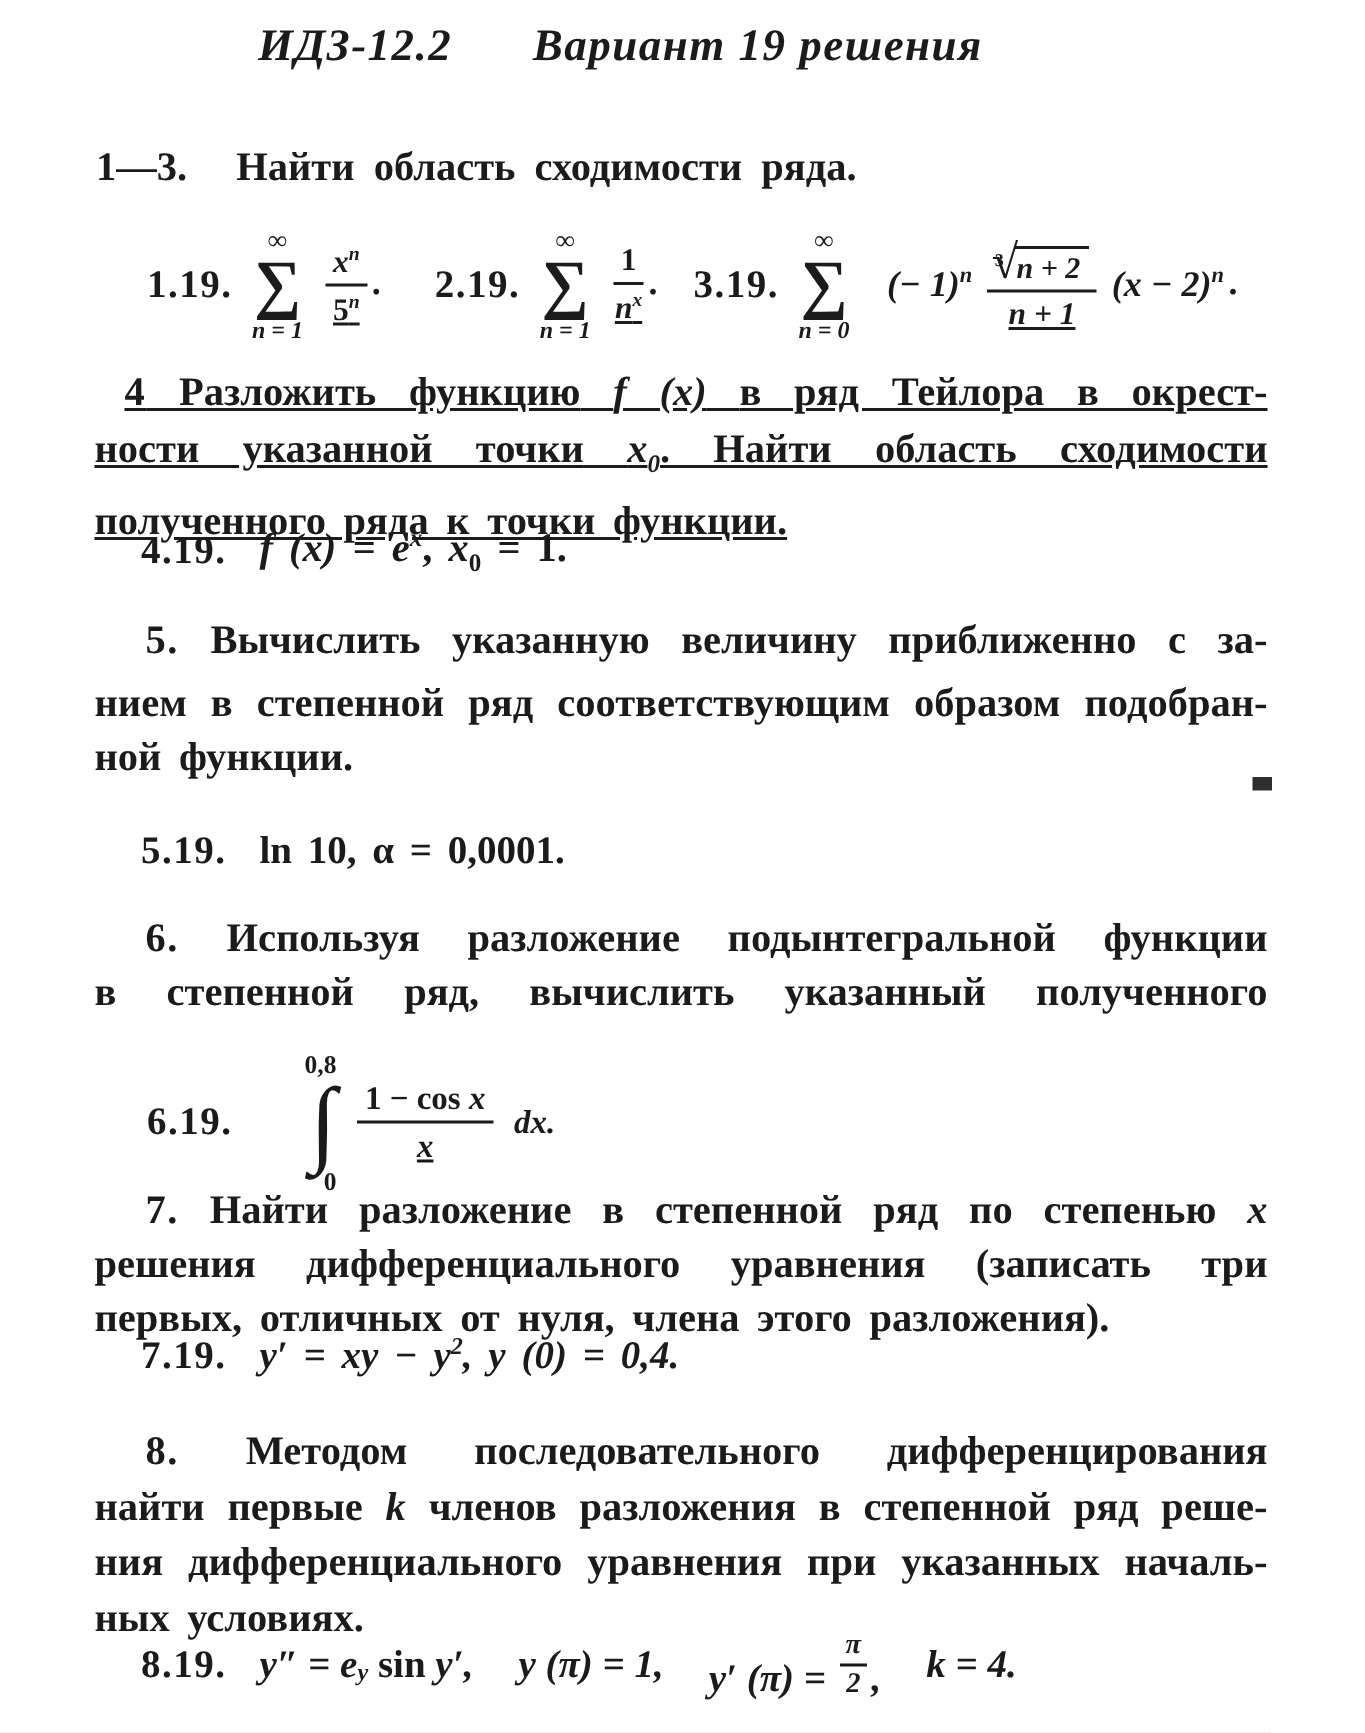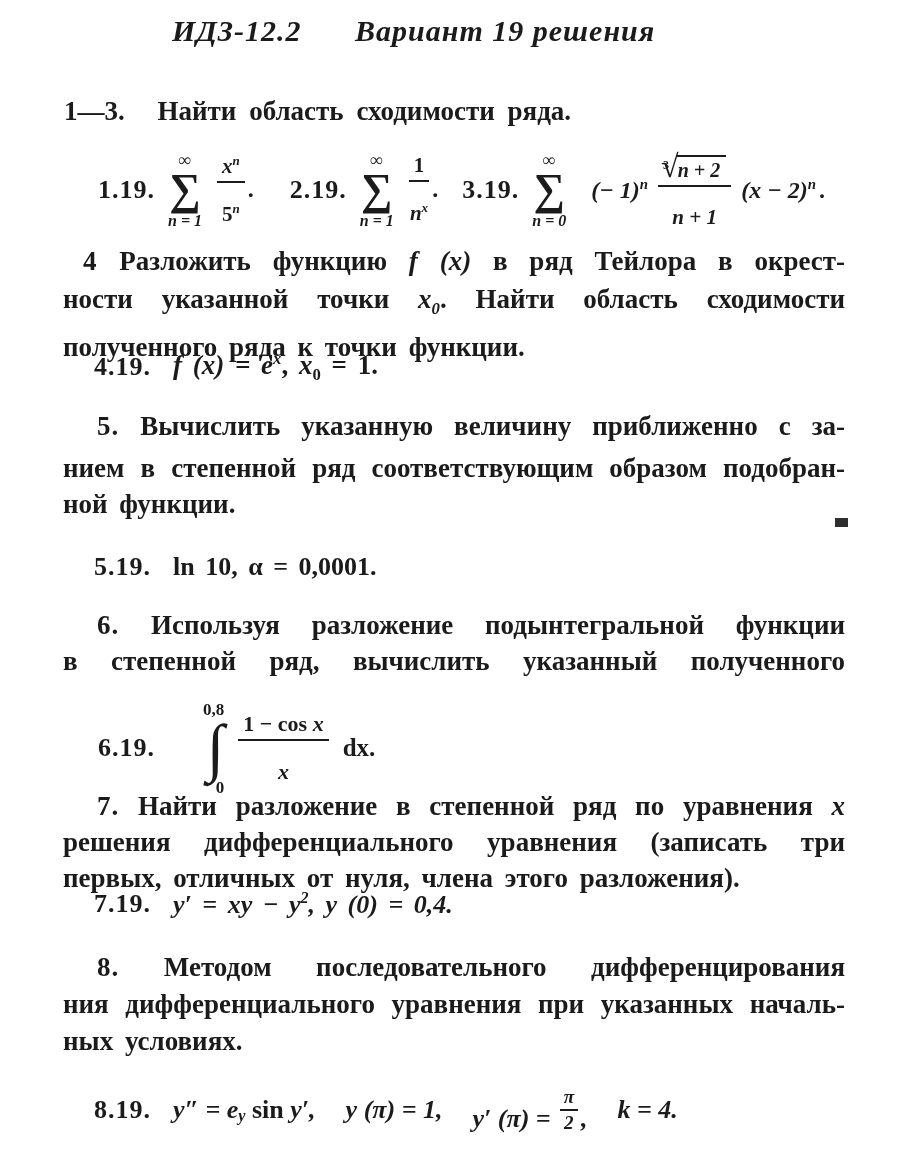--- a/index.html
+++ b/index.html
@@ -23,21 +23,21 @@
   .g2{margin-left:36px;}
   .g3{margin-left:24px;}
   .flabel{font-size:26px;letter-spacing:1px;}
   .sum{display:inline-flex;flex-direction:column;align-items:center;line-height:1;margin:0 15px 0 13px;}
   .sum .inf{font-size:18px;line-height:1;}
   .sum .sigma{font-size:44px;line-height:.95;}
   .sum .lim{font-size:16px;font-style:italic;margin-top:3px;white-space:nowrap;}
   .fracline{display:inline-flex;align-items:center;}
   .frac{display:inline-flex;flex-direction:column;align-items:center;font-size:21px;line-height:1.2;}
   .frac .num{display:block;padding:0 5px 2px;border-bottom:2.5px solid #1b1b1b;white-space:nowrap;}
-  .frac .den{display:block;padding-top:18px;white-space:nowrap;}
+  .frac .den{display:block;padding-top:2px;white-space:nowrap;text-decoration:underline;}
   .per{font-size:24px;margin-left:3px;}
   sup{font-size:.62em;}
   sub{font-size:.62em;}
   .mexp{font-size:24px;margin-left:10px;white-space:nowrap;}
   .bigfrac{margin-left:10px;}
   .rootnum{display:inline-flex;align-items:flex-end;}
   .ridx{font-size:12px;margin-right:-8px;margin-bottom:14px;position:relative;z-index:1;}
   .rsign{font-size:32px;line-height:1;font-weight:400;}
   .rbar{border-top:2.5px solid #1b1b1b;padding:2px 6px 0 2px;margin-left:-3px;font-size:20px;}
 
@@ -55,21 +55,21 @@
   .imath{word-spacing:4px;}
   .g{margin-left:30px;}
   .seg{display:inline-flex;align-items:flex-end;}
 
   
   .intwrap{display:inline-flex;flex-direction:column;align-items:flex-end;line-height:1;margin:0 14px 0 26px;}
   .ulim{font-size:17px;margin-bottom:1px;}
   .isign{font-size:64px;font-weight:400;line-height:.92;}
   .llim{font-size:17px;margin-top:1px;}
   .frac6{font-size:22px;}
-  .dx{font-size:25px;margin-left:14px;}
+  .dx{font-style:italic;font-size:22px;margin-left:14px;}
 
   
   .sfrac{display:inline-flex;flex-direction:column;align-items:center;font-size:19px;line-height:1.15;margin:0 3px 0 9px;}
   .sfrac .num{display:block;padding:0 4px 1px;border-bottom:2px solid #1b1b1b;}
   .sfrac .den{display:block;padding-top:1px;}
 
   .sq{position:absolute;left:835px;top:518px;width:13px;height:9px;background:#2e2e2e;}
 </style>
 </head>
 <body>
@@ -130,21 +130,21 @@
       <span class="mexp it"><span>(− 1)</span><sup>n</sup></span>
       <span class="frac bigfrac">
         <span class="num rootnum"><sup class="ridx">3</sup><span class="rsign">√</span><span class="rbar it">n + 2</span></span>
         <span class="den it">n + 1</span>
       </span>
       <span class="mexp it"><span>(x − 2)</span><sup>n</sup></span>
         <span class="per">.</span>
     </div>
   </div>
 
-  <div class="para" style="top:242px;line-height:38px;">
+  <div class="para" style="top:242px;line-height:38px;text-decoration:underline;">
     <div class="jl ind1">
       <span class="pnum">4</span>
       <span>Разложить функцию</span>
       <span class="it">f (x)</span>
       <span>в ряд Тейлора в окрест-</span>
     </div>
     <div class="jl">
       <span>ности указанной точки</span>
       <span class="it"><span>x</span><sub>0</sub></span><span>. Найти область сходимости</span>
     </div>
@@ -193,36 +193,41 @@
     <span class="frac frac6">
       <span class="num"><span>1 − cos</span> <span class="it">x</span></span>
       <span class="den it">x</span>
     </span>
     <span class="dx">dx.</span>
   </div>
 
   <div class="para" style="top:788px;line-height:36px;">
     <div class="jl ind2">
       <span class="pnum">7.</span>
-      <span>Найти разложение в степенной ряд по уравнения</span>
+      <span>Найти разложение в степенной ряд по степенью</span>
       <span class="it">x</span>
     </div>
     <div class="jl">решения дифференциального уравнения (записать три</div>
     <div class="ll">первых, отличных от нуля, члена этого разложения).</div>
   </div>
 
   <div class="item" style="top:889px;">
     <span class="ilabel">7.19.</span>
     <span class="imath it"><span>y′ = xy − y</span><sup>2</sup><span>, y (0) = 0,4.</span></span>
   </div>
 
   <div class="para" style="top:949px;line-height:37px;">
     <div class="jl ind2">
       <span class="pnum">8.</span>
       <span>Методом последовательного дифференцирования</span>
+    </div>
+    <div class="jl">
+      <span>найти первые</span>
+      <span class="it">k</span>
+      <span>членов разложения в степенной ряд реше-</span>
     </div>
     <div class="jl">ния дифференциального уравнения при указанных началь-</div>
     <div class="ll">ных условиях.</div>
   </div>
 
   <div class="item" style="top:1079px;height:62px;">
     <span class="ilabel">8.19.</span>
     <span class="seg it"><span>y″ = e</span><sup>y</sup>&nbsp;<span class="up">sin</span>&nbsp;<span>y′,</span></span>
     <span class="seg it g">y (π) = 1,</span>
     <span class="seg it g">

